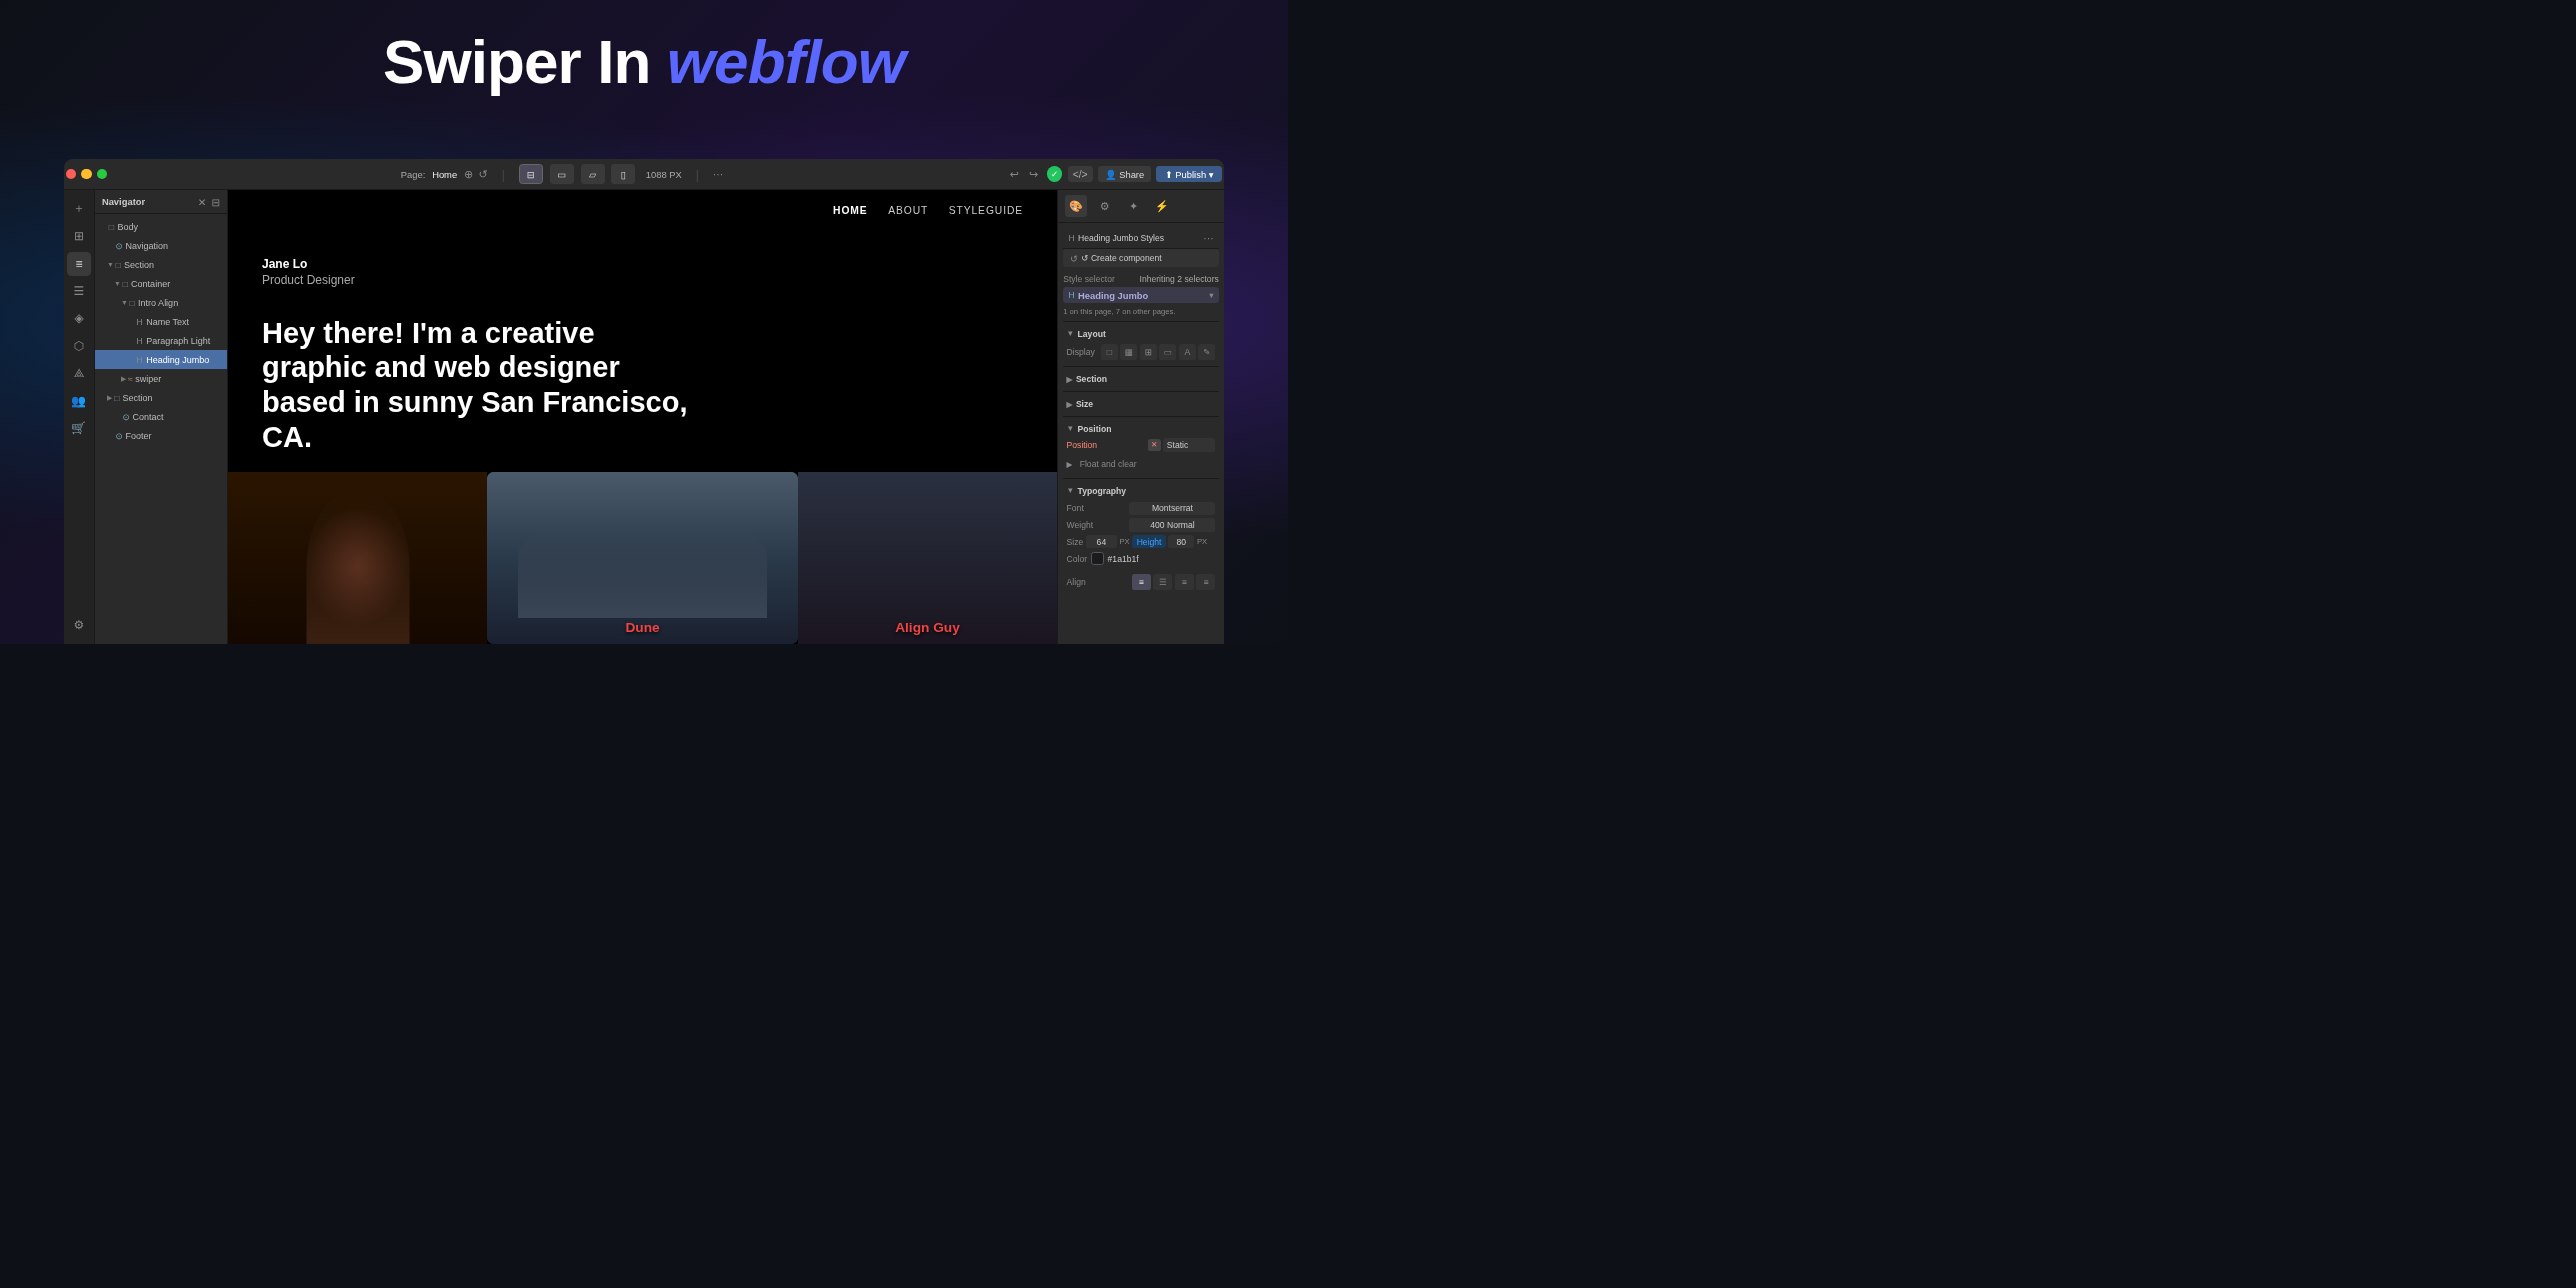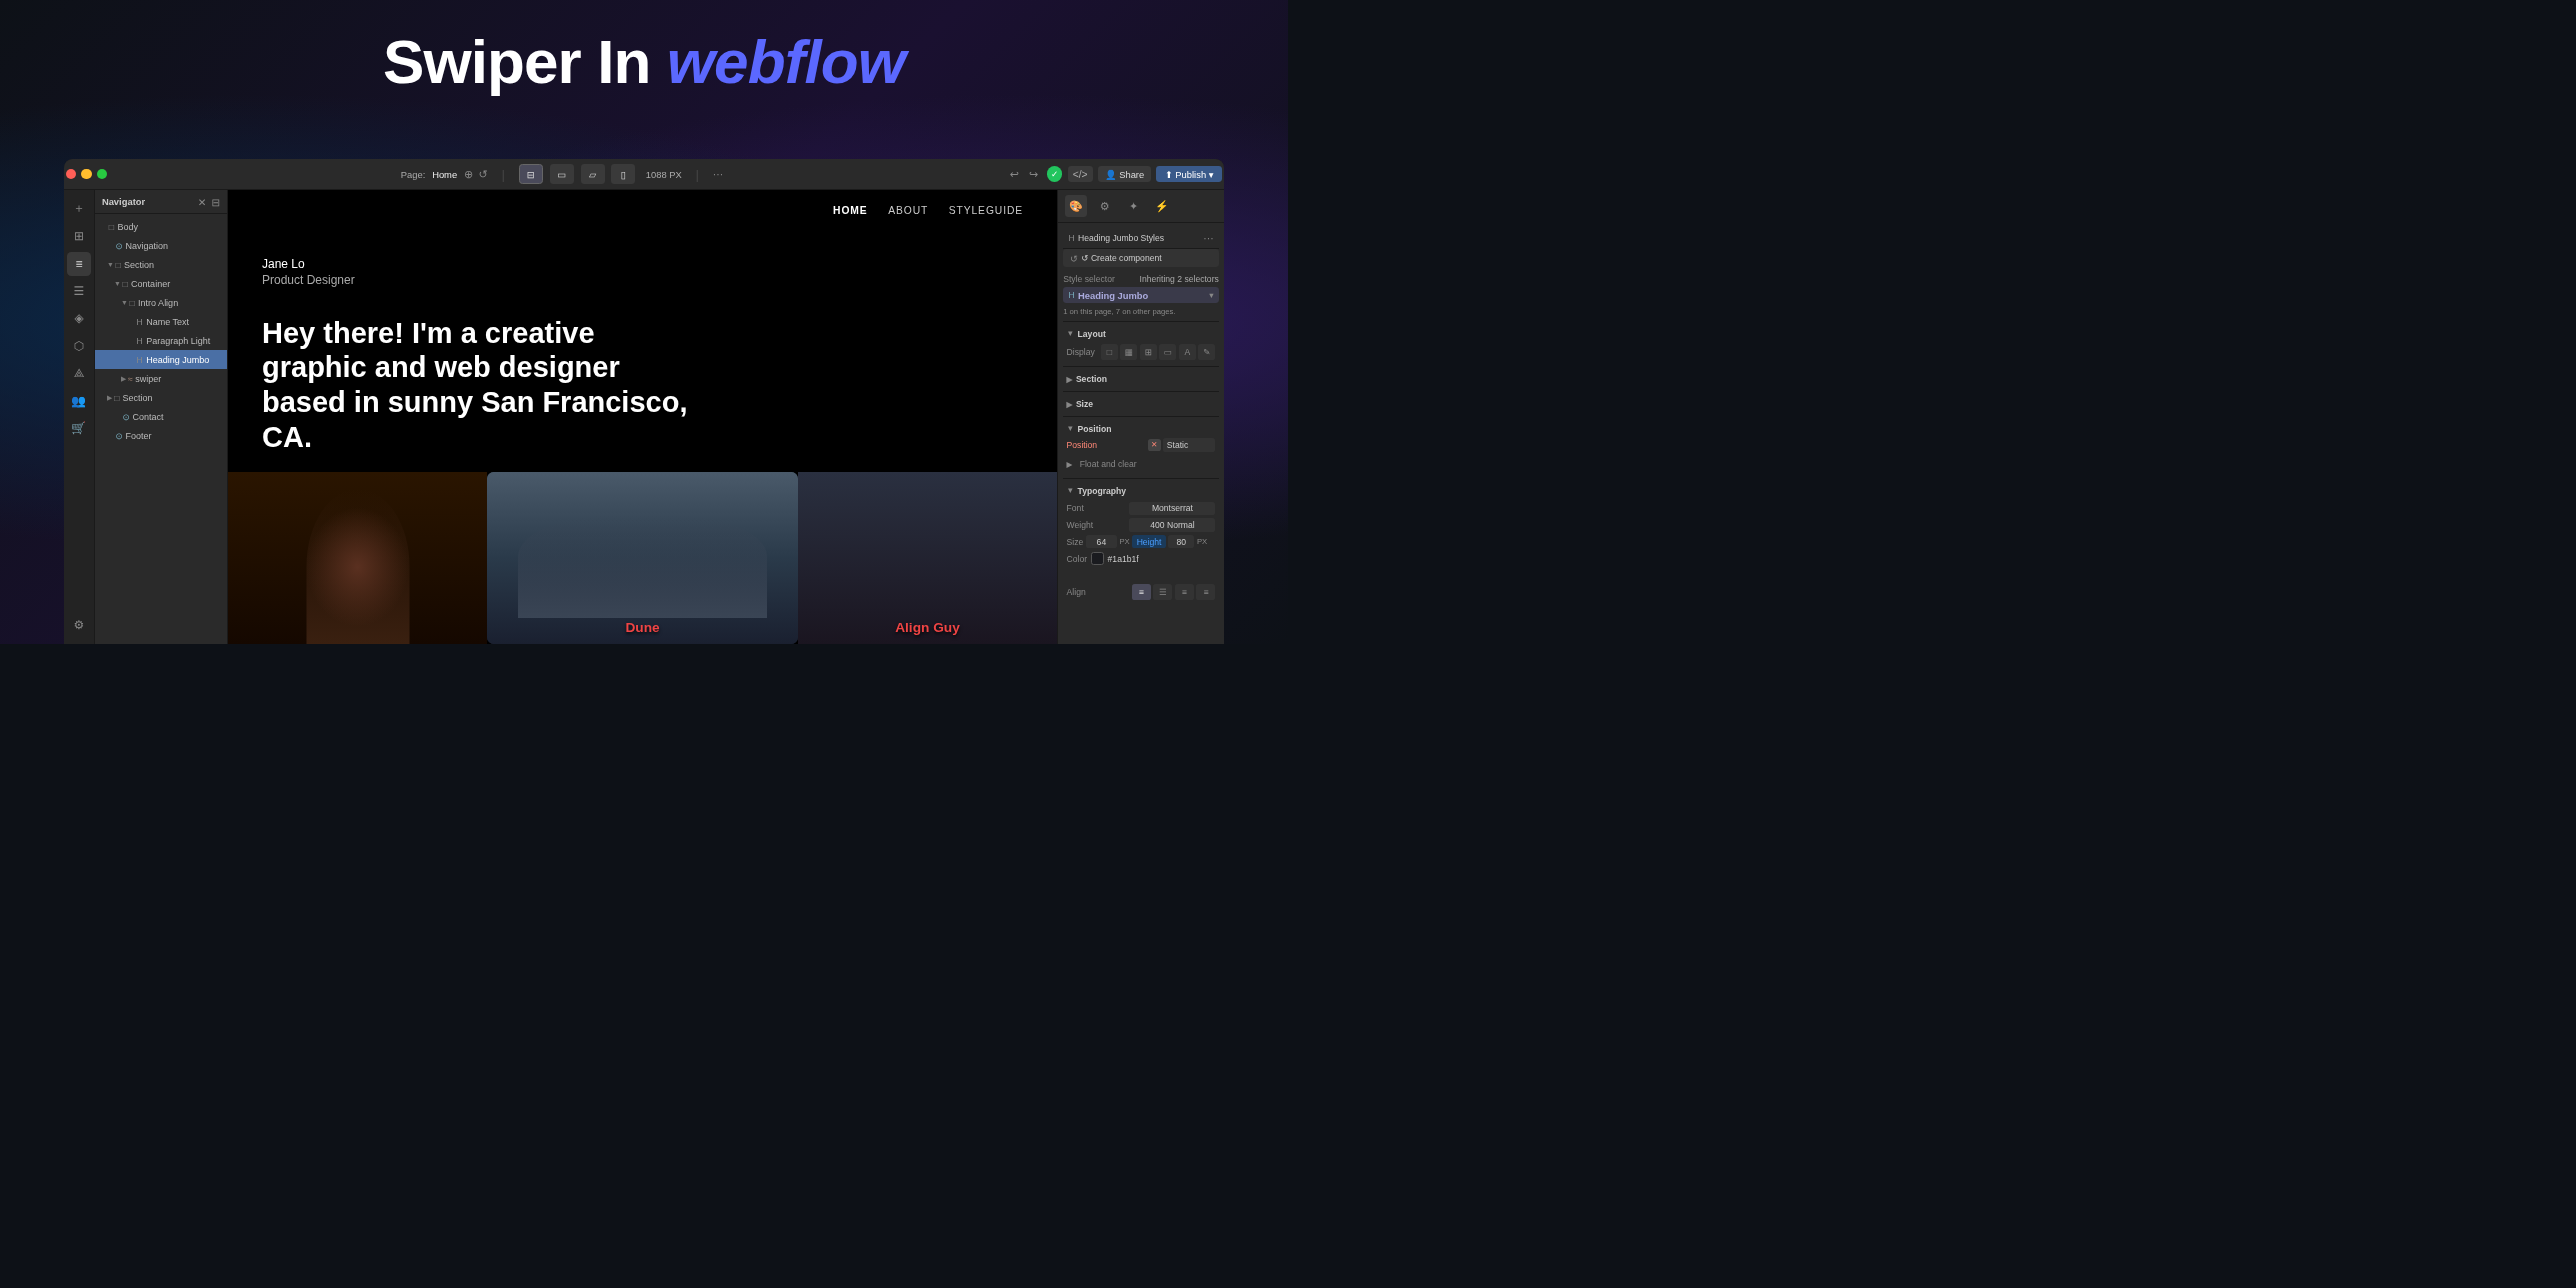--- a/index.html
+++ b/index.html
@@ -345,21 +345,21 @@
       top: 41px;
       left: 0;
       right: 0;
       bottom: 0;
       background: #000;
       padding: 26px 34px;
     }
     .site-author-name {
       color: #fff;
       font-size: 12px;
-      font-weight: 400;
+      font-weight: 700;
       margin-bottom: 1.7px;
     }
     .site-author-role {
       color: #aaa;
       font-size: 12px;
       margin-bottom: 29px;
     }
     .site-heading {
       color: #fff;
       font-size: 29px;
@@ -667,21 +667,21 @@
       padding: 1.7px 3.4px;
       color: #ccc;
       font-size: 8.6px;
       width: 26px;
       text-align: center;
     }
     .typo-color-row {
       display: flex;
       align-items: center;
       gap: 3.4px;
-      margin-bottom: 19px;
+      margin-bottom: 9px;
     }
     .color-swatch {
       width: 13.7px;
       height: 13.7px;
       border-radius: 2.6px;
       background: #1a1b1f;
       border: 0.9px solid #555;
     }
     .color-value {
       color: #ccc;

